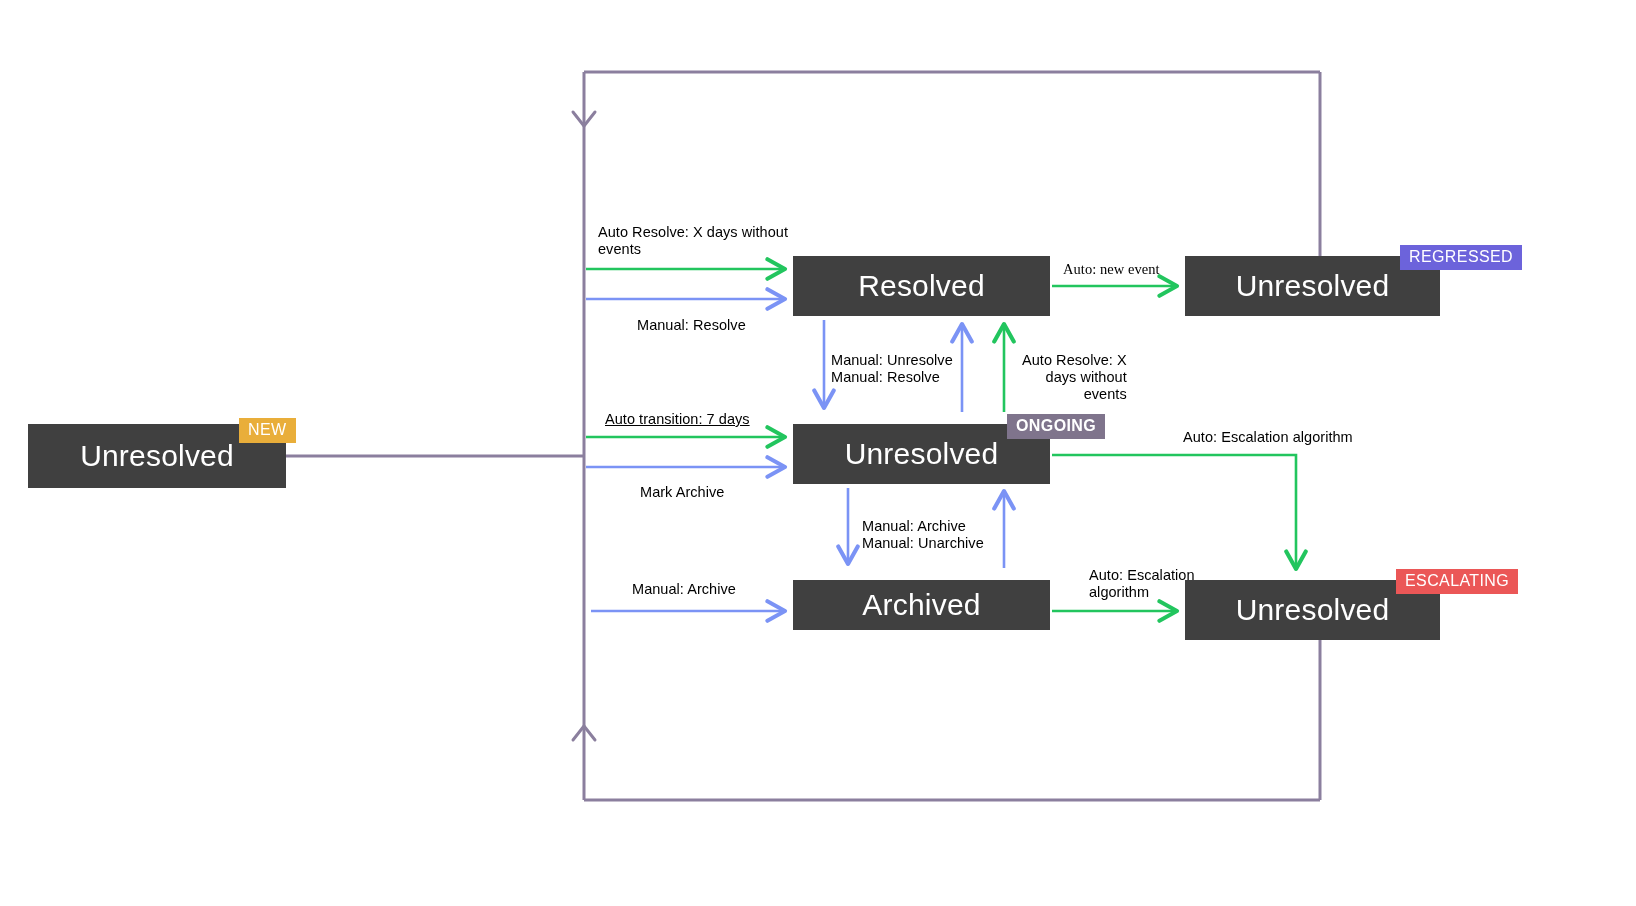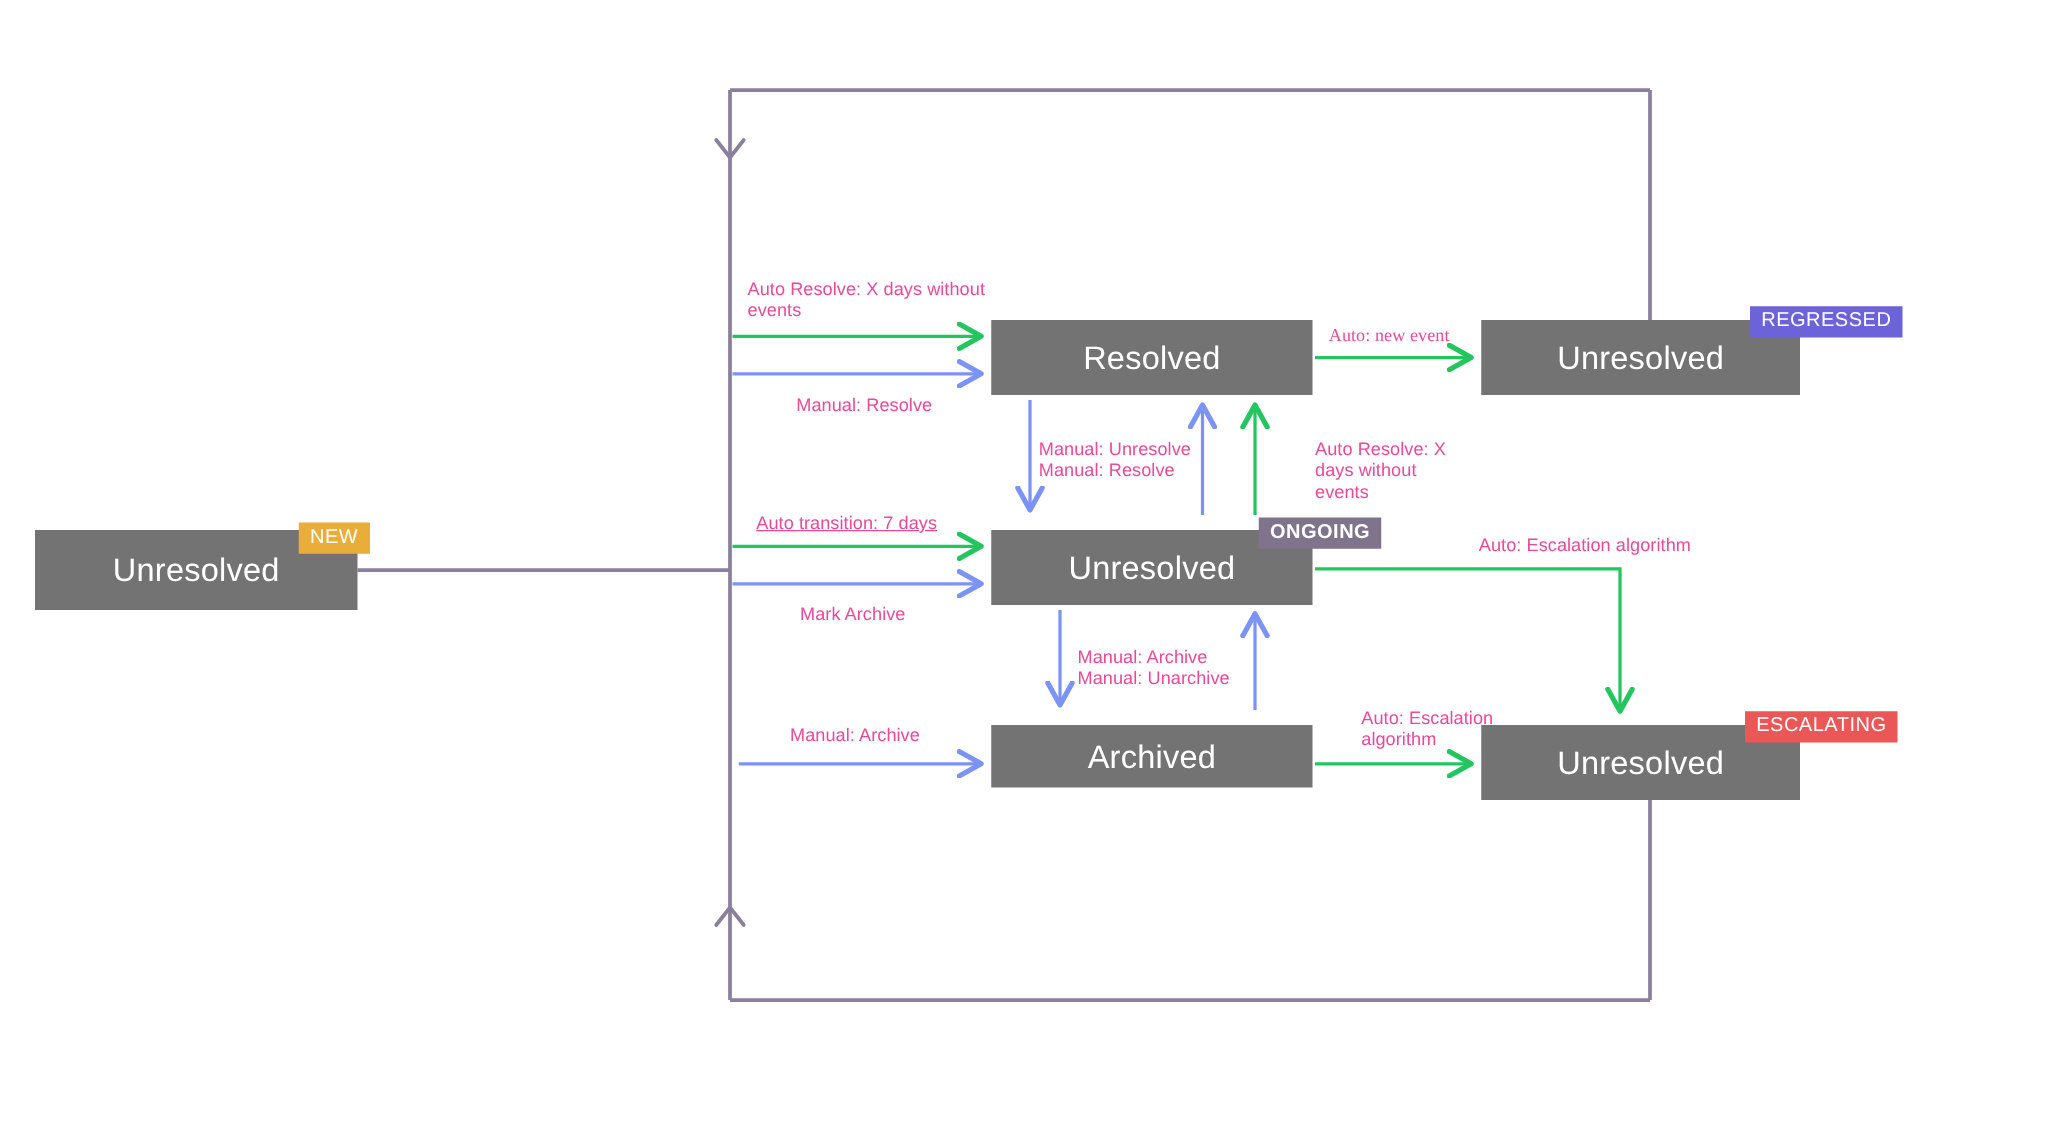--- a/index.html
+++ b/index.html
@@ -22,44 +22,44 @@
   }
   svg.edges {
     position: absolute;
     left: 0; top: 0;
     width: 1636px;
     height: 906px;
     pointer-events: none;
   }
   .state-node {
     position: absolute;
-    background: #737373;
+    background: #404040;
     color: #FFFFFF;
     display: flex;
     align-items: center;
     justify-content: center;
-    font-size: 26px;
+    font-size: 30px;
     font-weight: 400;
     letter-spacing: 0.2px;
     box-sizing: border-box;
   }
   .badge {
     position: absolute;
     color: #FFFFFF;
     font-size: 16px;
     font-weight: 400;
     letter-spacing: 0.4px;
     padding: 3px 9px 4px 9px;
     box-sizing: border-box;
     white-space: nowrap;
     line-height: 1.15;
   }
   .edge-label {
     position: absolute;
-    color: #ec4899;
+    color: #000000;
     font-size: 14.5px;
     line-height: 17px;
     white-space: pre;
     letter-spacing: 0.05px;
   }
 </style>
 </head>
 <body>
 
 <div id="diagram-root">
@@ -138,21 +138,21 @@
   <div class="badge" style="left:1400px; top:245px; background:#6C63DB;">REGRESSED</div>
   <div class="badge" style="left:1007px; top:414px; background:#7F748C;font-weight:bold;">ONGOING</div>
   <div class="badge" style="left:1396px; top:569px; background:#EB5757;">ESCALATING</div>
 
   <div class="edge-label" style="left:598px;  top:224px;">Auto Resolve: X days without
 events</div>
   <div class="edge-label" style="left:637px;  top:317px;">Manual: Resolve</div>
   <div class="edge-label" style="left:1063px; top:261px;font-family:Liberation Serif, serif;">Auto: new event</div>
   <div class="edge-label" style="left:831px;  top:352px;">Manual: Unresolve
 Manual: Resolve</div>
-  <div class="edge-label" style="left:1052px; top:352px;">Auto Resolve: X
+  <div class="edge-label" style="left:1022px; top:352px;text-align:right;">Auto Resolve: X
 days without
 events</div>
   <div class="edge-label" style="left:605px;  top:411px;text-decoration:underline;">Auto transition: 7 days</div>
   <div class="edge-label" style="left:640px;  top:484px;">Mark Archive</div>
   <div class="edge-label" style="left:1183px; top:429px;">Auto: Escalation algorithm</div>
   <div class="edge-label" style="left:862px;  top:518px;">Manual: Archive
 Manual: Unarchive</div>
   <div class="edge-label" style="left:632px;  top:581px;">Manual: Archive</div>
   <div class="edge-label" style="left:1065px; top:567px;margin-left:24px;">Auto: Escalation
 algorithm</div>

